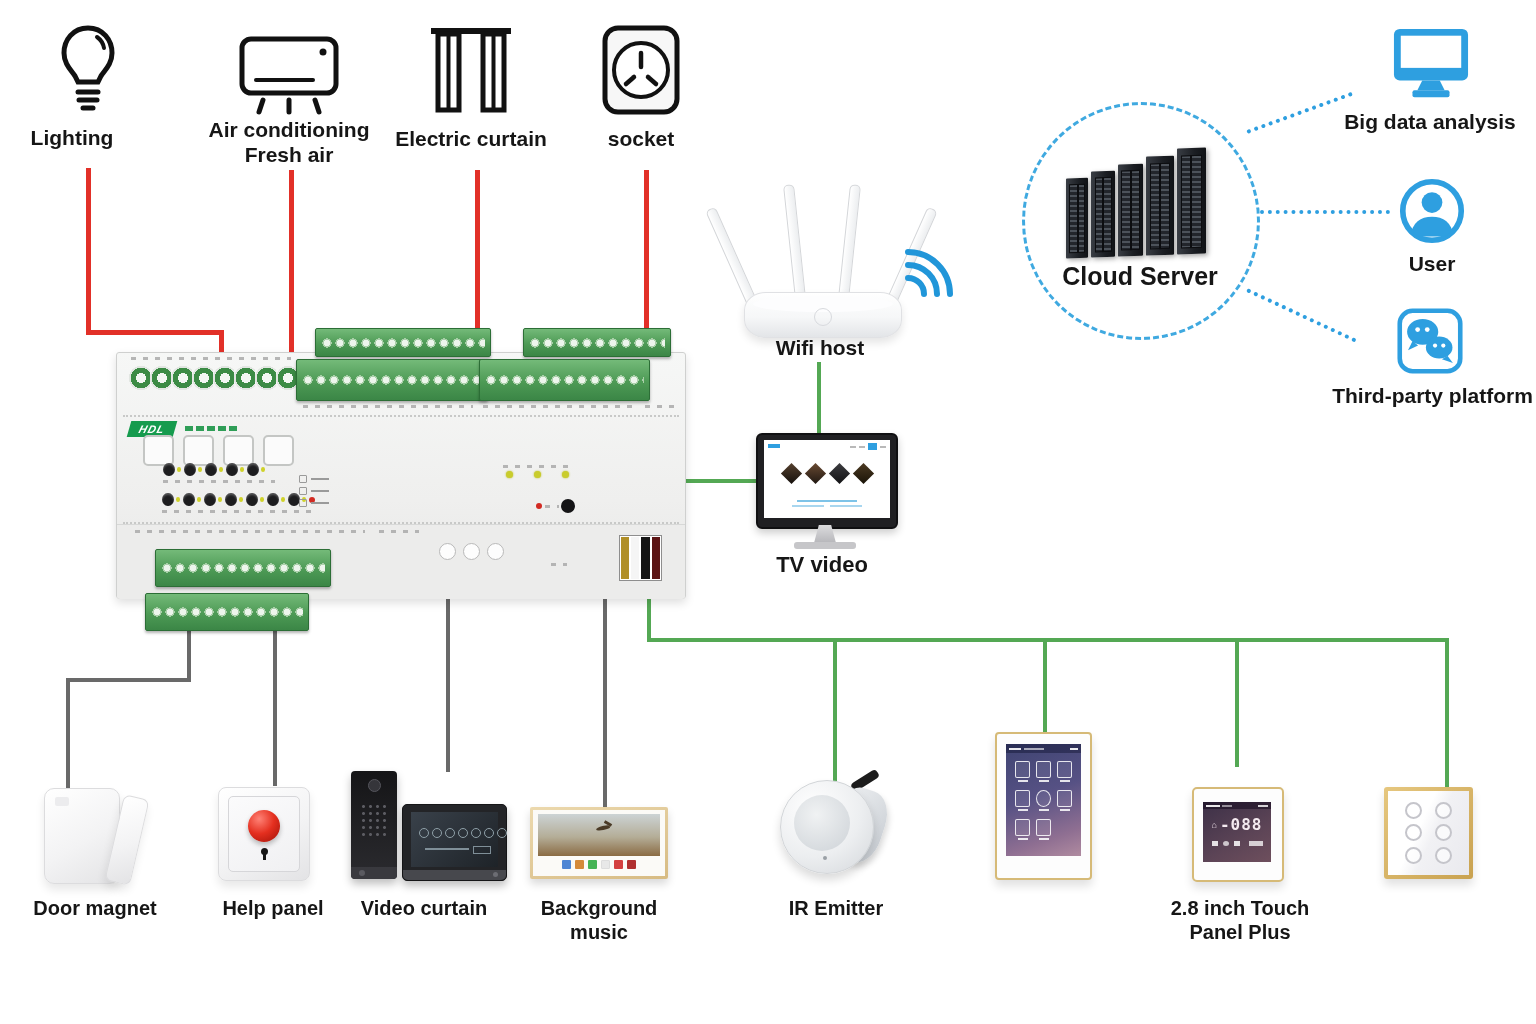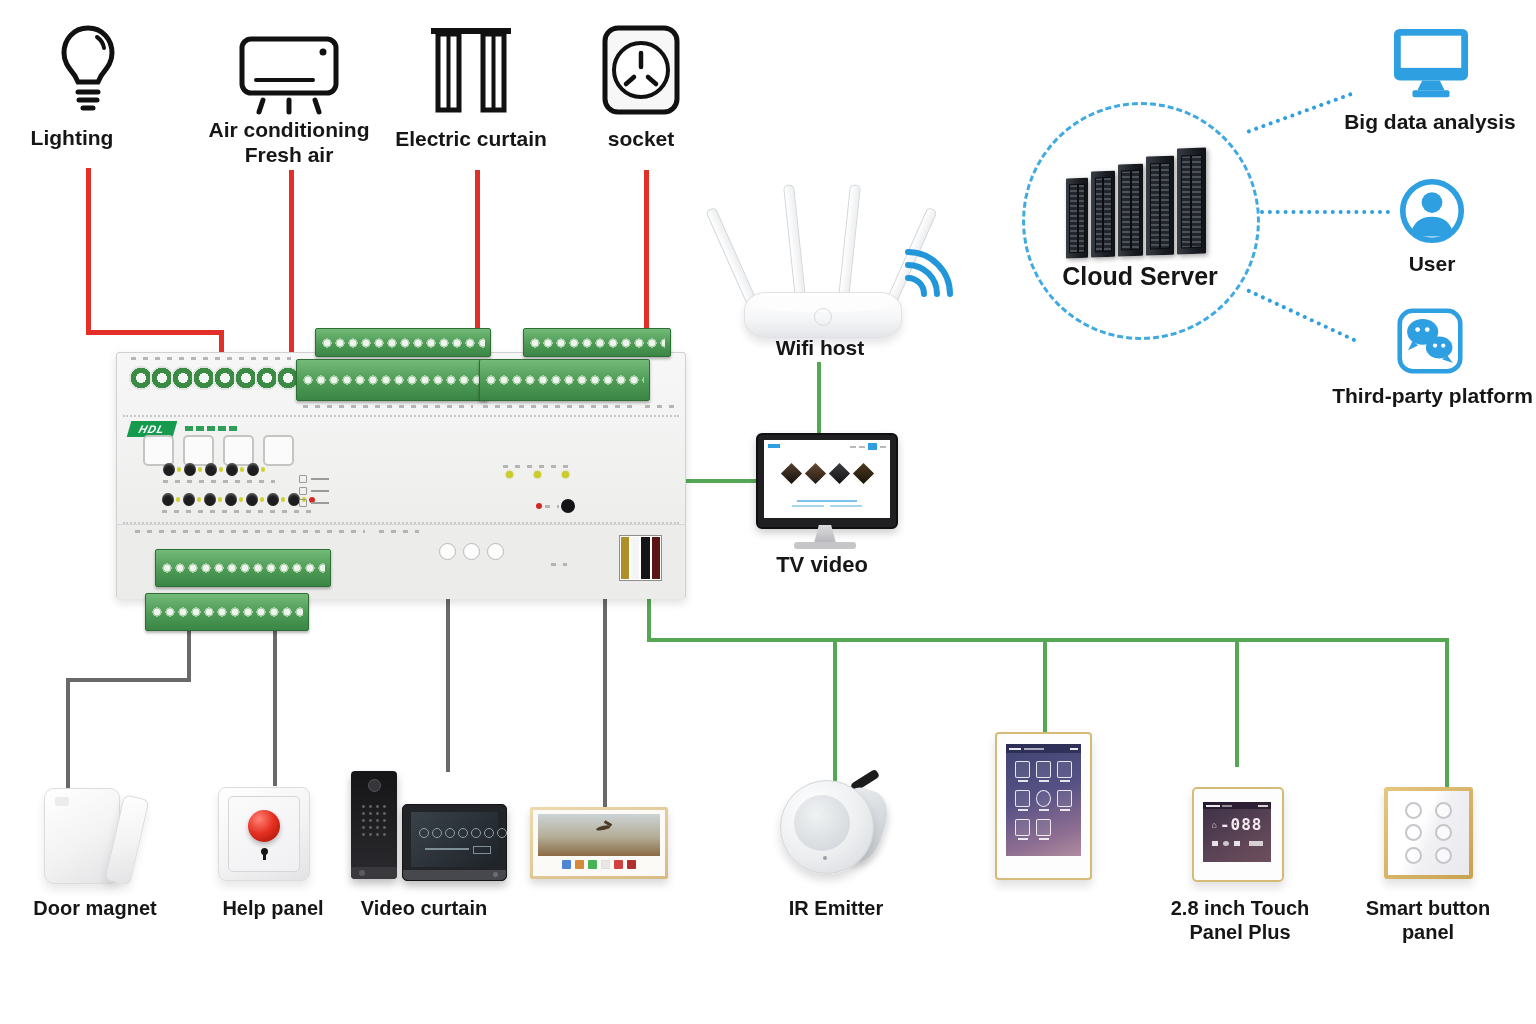--- a/index.html
+++ b/index.html
@@ -405,20 +405,22 @@
       <div style="display:flex;gap:4px;margin-top:4px;justify-content:center;">
         <div class="appicon" style="background:#4f86d4;"></div>
         <div class="appicon" style="background:#d48a3a;"></div>
         <div class="appicon" style="background:#46b354;"></div>
         <div class="appicon" style="background:#e8e8e8;border:1px solid #ddd;box-sizing:border-box;"></div>
         <div class="appicon" style="background:#d44040;"></div>
         <div class="appicon" style="background:#b03030;"></div>
       </div>
     </div>
   </div>
+  <div class="lbl small" style="left:529px;top:897px;width:140px;">Background
+music</div>
 
   <div class="abs" style="left:780px;top:780px;width:116px;height:102px;">
     <div class="abs" style="left:70px;top:-4px;width:30px;height:9px;background:#1c1c1c;border-radius:4px;transform:rotate(-32deg);"></div>
     <div class="abs" style="left:52px;top:8px;width:52px;height:74px;background:linear-gradient(120deg,#eff1f3,#c6cbd1);border-radius:40%;transform:rotate(18deg);box-shadow:3px 4px 6px rgba(0,0,0,.15);"></div>
     <div class="abs" style="left:66px;top:38px;width:7px;height:30px;background:repeating-linear-gradient(180deg,#3f9e4f 0 4px,#e8eaec 4px 6px);transform:rotate(12deg);"></div>
     <div class="abs" style="left:0;top:0;width:92px;height:92px;border-radius:50%;background:radial-gradient(circle at 35% 30%,#ffffff 0%,#eceef0 55%,#d3d6da 100%);border:1px solid #d2d5d8;box-shadow:0 6px 10px rgba(0,0,0,.14);"></div>
     <div class="abs" style="left:14px;top:15px;width:56px;height:56px;border-radius:50%;background:radial-gradient(circle at 40% 35%,#f0f2f3 0%,#cdd2d7 100%);"></div>
     <div class="abs" style="left:43px;top:76px;width:4px;height:4px;border-radius:50%;background:#9aa0a6;"></div>
   </div>
   <div class="lbl small" style="left:776px;top:897px;width:120px;">IR Emitter</div>
@@ -492,16 +494,14 @@
   <div class="abs" style="left:1384px;top:787px;width:89px;height:92px;background:linear-gradient(135deg,#e6c77f,#c9a250);border-radius:3px;padding:4px;box-sizing:border-box;box-shadow:0 6px 10px rgba(0,0,0,.12);">
     <div style="width:100%;height:100%;background:linear-gradient(115deg,#ffffff 40%,#f1f1f4 55%,#e9e9ee 100%);position:relative;display:grid;grid-template-columns:1fr 1fr;justify-items:center;align-items:center;padding:8px 10px;box-sizing:border-box;">
       <div class="smartbtn"></div>
       <div class="smartbtn"></div>
       <div class="smartbtn"></div>
       <div class="smartbtn"></div>
       <div class="smartbtn"></div>
       <div class="smartbtn"></div>
     </div>
   </div>
-  <div class="lbl small" style="left:1358px;top:897px;width:140px;">Smart button
-panel</div>
 
 </div>
 
 </body></html>

